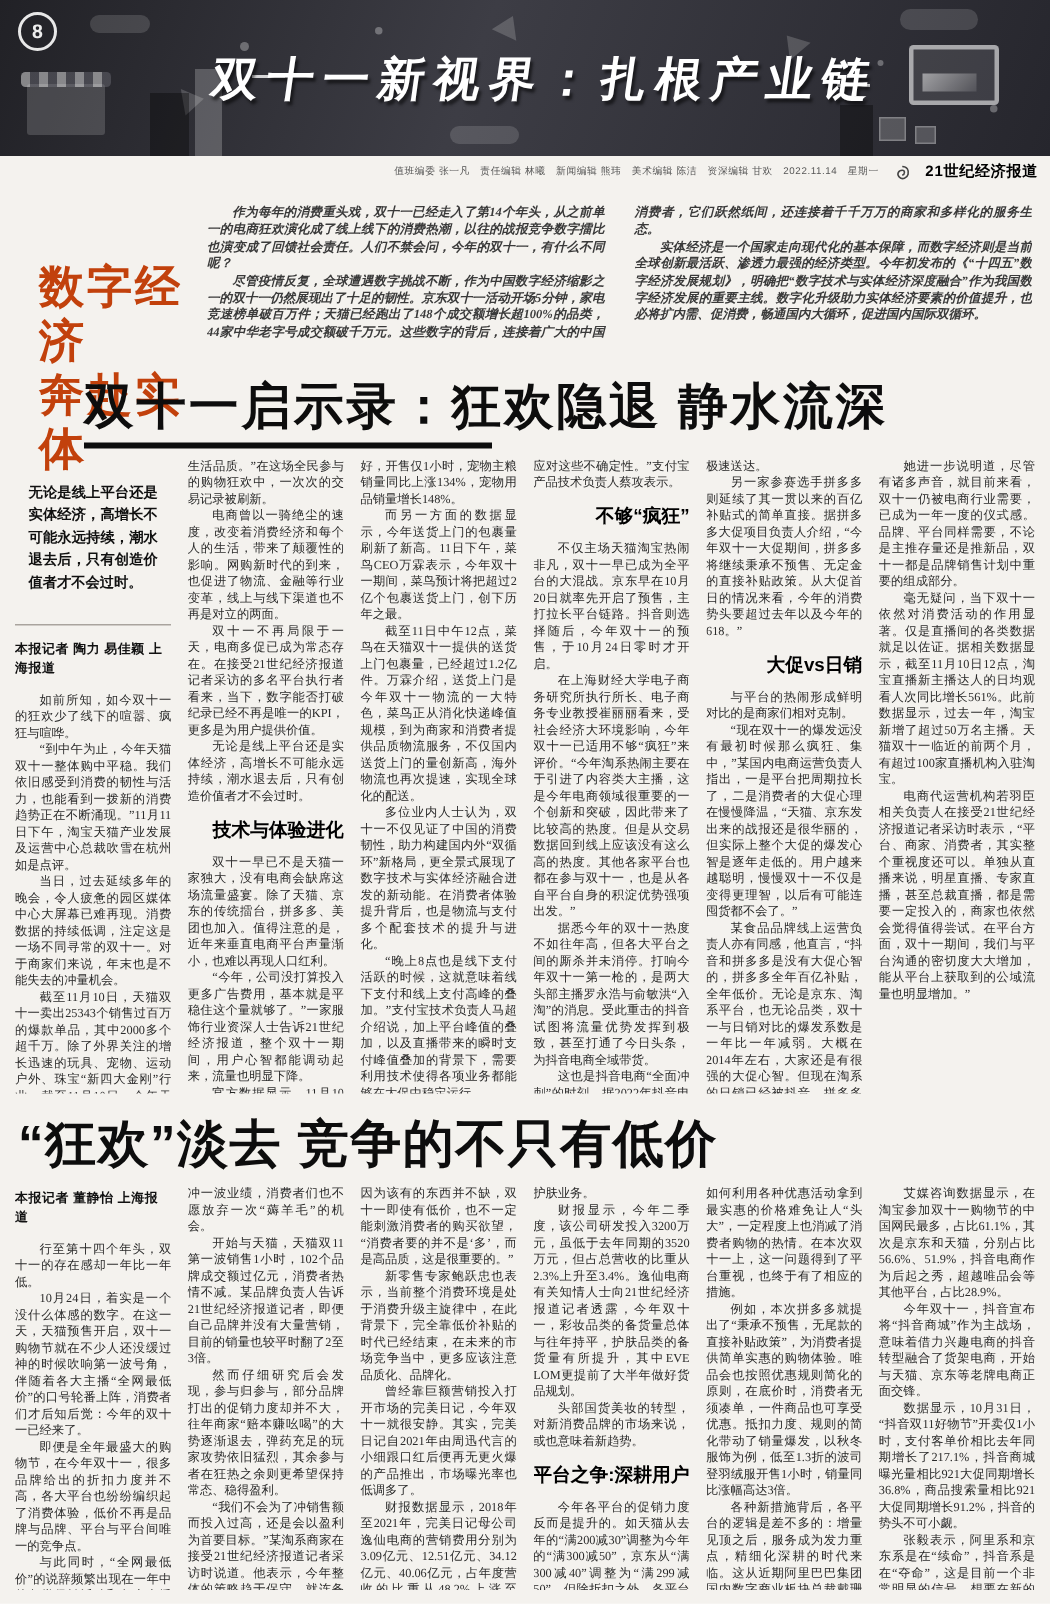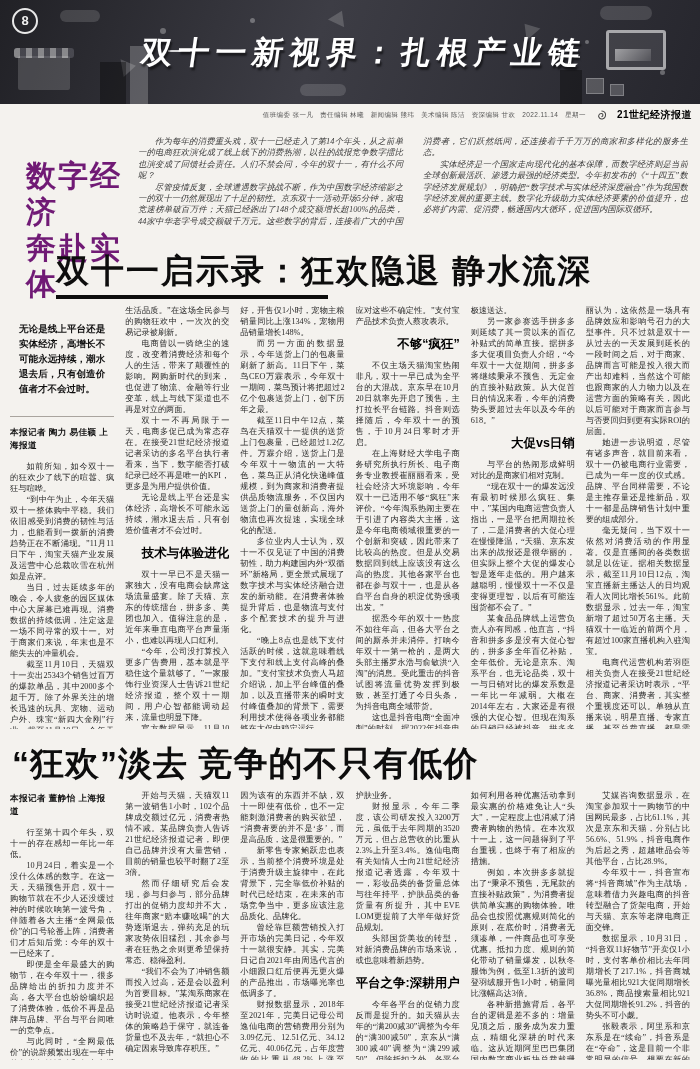--- a/index.html
+++ b/index.html
@@ -32,25 +32,25 @@
   .bar-deco{height:2px;background:rgba(255,255,255,.8);}
 
   
   .masthead{height:22px;display:flex;align-items:center;justify-content:flex-end;gap:9px;
        padding:0 8px;}
   .mh-info{font:6.5px/1 "Liberation Sans",sans-serif;color:#555;letter-spacing:.4px;}
   .brand{font:800 10px/1 "Liberation Sans",sans-serif;color:#000;letter-spacing:.5px;}
 
   
   .intro{display:flex;padding:10px 12px 6px 26px;height:116px;box-sizing:border-box;}
-  .intro-title{width:100px;flex:0 0 100px;font-size:30px;line-height:36px;color:#701a75;
-       font-weight:700;letter-spacing:2px;margin-top:22px;}
+  .intro-title{width:100px;flex:0 0 100px;font-size:30px;line-height:36px;color:#c2410c;
+       font-weight:700;letter-spacing:2px;margin-top:38px;}
   .intro-body{flex:1;margin-left:12px;column-count:2;column-gap:20px;font-size:8.4px;
        line-height:11.4px;text-align:justify;font-style:italic;color:#3a3a3a;overflow:hidden;}
-  .ipara{margin:0;text-indent:2em;}
+  .ipara{margin:0;text-indent:2em;font-weight:bold;}
 
   
   .article{padding:0 10px;}
   .hl1{font:900 33px/1 "Liberation Sans","DejaVu Sans",sans-serif;color:#0d0d0d;
        margin:12px 0 0 46px;letter-spacing:2px;}
   .headline-rule{height:4px;background:#0d0d0d;width:272px;margin:8px 0 6px 46px;}
   .hl2{font:900 34px/1 "Liberation Sans","DejaVu Sans",sans-serif;color:#0d0d0d;
        margin:17px 0 10px 2px;letter-spacing:1px;}
   .cols{display:flex;gap:11px;}
   .col{flex:1;overflow:hidden;min-width:0;}
@@ -153,39 +153,39 @@
         </div>
         <div class="col">
           <p class="para cont">极速送达。</p>
           <p class="para">另一家参赛选手拼多多则延续了其一贯以来的百亿补贴式的简单直接。据拼多多大促项目负责人介绍，“今年双十一大促期间，拼多多将继续秉承不预售、无定金的直接补贴政策。从大促首日的情况来看，今年的消费势头要超过去年以及今年的618。”</p>
           <h3 class="subhead">大促vs日销</h3>
           <p class="para">与平台的热闹形成鲜明对比的是商家们相对克制。</p>
           <p class="para">“现在双十一的爆发远没有最初时候那么疯狂、集中，”某国内电商运营负责人指出，一是平台把周期拉长了，二是消费者的大促心理在慢慢降温，“天猫、京东发出来的战报还是很华丽的，但实际上整个大促的爆发心智是逐年走低的。用户越来越聪明，慢慢双十一不仅是变得更理智，以后有可能连囤货都不会了。”</p>
           <p class="para">某食品品牌线上运营负责人亦有同感，他直言，“抖音和拼多多是没有大促心智的，拼多多全年百亿补贴，全年低价。无论是京东、淘系平台，也无论品类，双十一与日销对比的爆发系数是一年比一年减弱。大概在2014年左右，大家还是有很强的大促心智。但现在淘系的日销已经被抖音、拼多多瓜分了很多。日常买了，大促也就不会再囤货了。”</p>
         </div>
         <div class="col">
-          <p class="para cont">丽认为，这依然是一场具有品牌效应和影响号召力的大型事件。只不过就是双十一从过去的一天发展到延长的一段时间之后，对于商家、品牌而言可能是投入很大而产出却难料，当然这个可能也跟商家的人力物力以及在运营方面的策略有关，因此以后可能对于商家而言参与与否要回归到更有实际ROI的层面。</p>
           <p class="para">她进一步说明道，尽管有诸多声音，就目前来看，双十一仍被电商行业需要，已成为一年一度的仪式感。品牌、平台同样需要，不论是主推存量还是推新品，双十一都是品牌销售计划中重要的组成部分。</p>
           <p class="para">毫无疑问，当下双十一依然对消费活动的作用显著。仅是直播间的各类数据就足以佐证。据相关数据显示，截至11月10日12点，淘宝直播新主播达人的日均观看人次同比增长561%。此前数据显示，过去一年，淘宝新增了超过50万名主播。天猫双十一临近的前两个月，有超过100家直播机构入驻淘宝。</p>
           <p class="para">电商代运营机构若羽臣相关负责人在接受21世纪经济报道记者采访时表示，“平台、商家、消费者，其实整个重视度还可以。单独从直播来说，明星直播、专家直播，甚至总裁直播，都是需要一定投入的，商家也依然会觉得值得尝试。在平台方面，双十一期间，我们与平台沟通的密切度大大增加，能从平台上获取到的公域流量也明显增加。”</p>
         </div>
       </div>
   </section>
 
   <section class="article" id="article2">
     <h2 class="hl2">“狂欢”淡去 竞争的不只有低价</h2>
     <div class="cols cols-a2" id="a2cols">
         <div class="col">
           <div class="byline">本报记者 董静怡 上海报道</div>
           <p class="para">行至第十四个年头，双十一的存在感却一年比一年低。</p>
           <p class="para">10月24日，着实是一个没什么体感的数字。在这一天，天猫预售开启，双十一购物节就在不少人还没缓过神的时候吹响第一波号角，伴随着各大主播“全网最低价”的口号轮番上阵，消费者们才后知后觉：今年的双十一已经来了。</p>
           <p class="para">即便是全年最盛大的购物节，在今年双十一，很多品牌给出的折扣力度并不高，各大平台也纷纷编织起了消费体验，低价不再是品牌与品牌、平台与平台间唯一的竞争点。</p>
           <p class="para">与此同时，“全网最低价”的说辞频繁出现在一年中的各类促销活动和各大直播间中，双十一是否真的是全年最大的折扣力度，对消费者来说似乎也变得没那么重要。</p>
         </div>
         <div class="col">
+          <p class="para cont">冲一波业绩，消费者们也不愿放弃一次“薅羊毛”的机会。</p>
           <p class="para">开始与天猫，天猫双11第一波销售1小时，102个品牌成交额过亿元，消费者热情不减。某品牌负责人告诉21世纪经济报道记者，即便自己品牌并没有大量营销，目前的销量也较平时翻了2至3倍。</p>
           <p class="para">然而仔细研究后会发现，参与归参与，部分品牌打出的促销力度却并不大，往年商家“赔本赚吆喝”的大势逐渐退去，弹药充足的玩家攻势依旧猛烈，其余参与者在狂热之余则更希望保持常态、稳得盈利。</p>
           <p class="para">“我们不会为了冲销售额而投入过高，还是会以盈利为首要目标。”某淘系商家在接受21世纪经济报道记者采访时说道。他表示，今年整体的策略趋于保守，就连备货量也不及去年，“就担心不确定因素导致库存积压。”</p>
         </div>
         <div class="col">
           <p class="para cont">因为该有的东西并不缺，双十一即使有低价，也不一定能刺激消费者的购买欲望，“消费者要的并不是‘多’，而是高品质，这是很重要的。”</p>
           <p class="para">新零售专家鲍跃忠也表示，当前整个消费环境是处于消费升级主旋律中，在此背景下，完全靠低价补贴的时代已经结束，在未来的市场竞争当中，更多应该注意品质化、品牌化。</p>
           <p class="para">曾经靠巨额营销投入打开市场的完美日记，今年双十一就很安静。其实，完美日记自2021年由周迅代言的小细跟口红后便再无更火爆的产品推出，市场曝光率也低调多了。</p>
           <p class="para">财报数据显示，2018年至2021年，完美日记母公司逸仙电商的营销费用分别为3.09亿元、12.51亿元、34.12亿元、40.06亿元，占年度营收的比重从48.2%上涨至68.6%。但营销动作必须伴随产品力才能发挥真正的效用。</p>
         </div>

